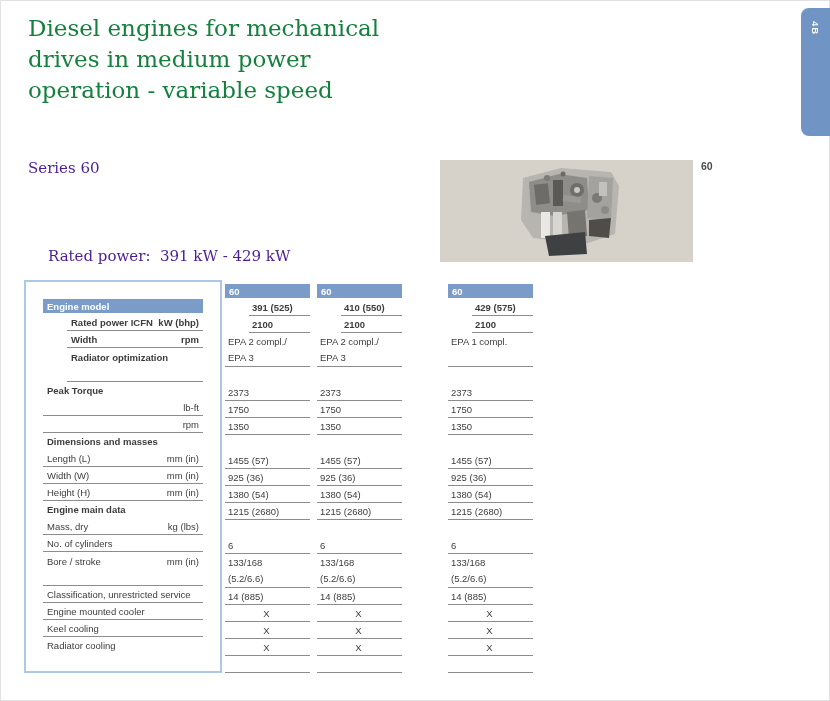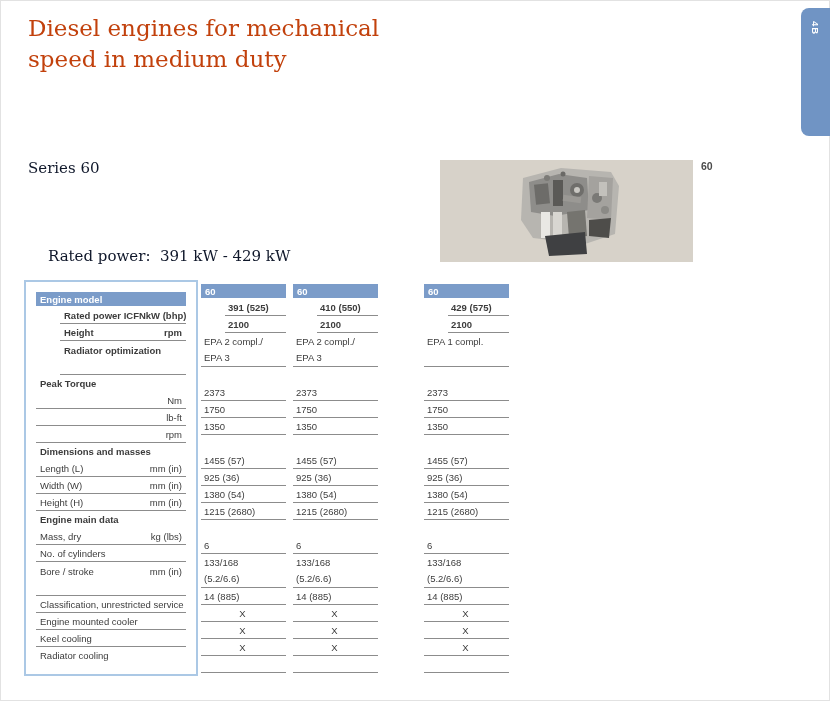--- a/index.html
+++ b/index.html
@@ -6,26 +6,26 @@
   body { font-family:"Liberation Sans", sans-serif; color:#3c3c3c; }
   .page {
     position:relative; width:830px; height:701px; background:#ffffff;
     overflow:hidden; box-shadow: inset 0 0 0 1px #e2e2e2;
   }
 
   
   .page-title {
     position:absolute; left:28px; top:13px;
     font-family:"DejaVu Serif", serif;
-    font-size:23px; line-height:31px; color:#c2410c; font-weight:400;
+    font-size:23px; line-height:31px; color:#15803d; font-weight:400;
   }
   .intro-text {
     position:absolute; left:28px;
     font-family:"DejaVu Serif", serif;
-    font-size:15px; color:#0f172a; white-space:pre;
+    font-size:15px; color:#4c1d95; white-space:pre;
   }
   .series-label { top:159px; }
   .rated-power  { top:247px;margin-left:20px; }
 
   
   .section-tab {
     position:absolute; left:801px; top:8px; width:29px; height:128px;
     background:#7094c4; border-radius:8px 0 0 8px;
     display:flex; justify-content:center;
   }
@@ -41,22 +41,22 @@
     background:#d7d2c9; display:flex; align-items:center; justify-content:center;
   }
   .image-caption {
     position:absolute; left:701px; top:160px;
     font-size:10.5px; font-weight:bold; color:#4b4b4b;
   }
 
   
   .spec-table { position:absolute; left:24px; top:280px; display:flex; align-items:flex-start; font-size:9.5px; }
   .label-column {
-    width:174px; box-sizing:border-box;
-    border:2px solid #abc8e5; padding:10px; background:#fff;
+    width:198px; box-sizing:border-box;
+    border:2px solid #abc8e5; padding:17px; background:#fff;
   }
   .valcol { width:85px; margin-top:4px; }
   .valcol.c0 { margin-left:3px; }
   .valcol.c1 { margin-left:7px; }
   .valcol.c2 { margin-left:46px; }
 
   .thead {
     height:14px; background:#7b9cc9; color:#fff; font-weight:bold;
     display:flex; align-items:center; padding-left:4px; margin-bottom:1px;
     box-sizing:border-box;
@@ -82,21 +82,22 @@
   .vline { height:16px; display:flex; align-items:flex-end; padding:0 2px 2px 3px; box-sizing:border-box; }
   .vrow span, .vline { white-space:nowrap; }
 </style>
 </head>
 <body>
 
 <div class="page">
 
   <div class="page-title">
     <div>Diesel engines for mechanical</div>
-    <div>speed in medium duty</div>
+    <div>drives in medium power</div>
+    <div>operation - variable speed</div>
   </div>
 
   <div class="section-tab">
     <span>4B</span>
   </div>
 
   <div class="intro-text series-label">Series 60</div>
   <div class="intro-text rated-power">Rated power:  391 kW - 429 kW</div>
 
   <div class="engine-box">
@@ -127,38 +128,32 @@
     <div class="label-column">
       <div class="thead">Engine model</div>
     <div class="lrow data bold">
           <div class="line1">
             <span class="lab">Rated power ICFN</span>
             <span class="unit">kW (bhp)</span>
           </div>
         </div>
         <div class="lrow data bold">
           <div class="line1">
-            <span class="lab">Height</span>
+            <span class="lab">Width</span>
             <span class="unit">rpm</span>
           </div>
         </div>
         <div class="lrow data2 bold">
           <div class="line1">
             <span class="lab">Radiator optimization</span>
           </div>
         </div>
         <div class="lrow section">
           <div class="line1">
             <span class="lab">Peak Torque</span>
-          </div>
-        </div>
-        <div class="lrow data">
-          <div class="line1">
-            <span class="lab"></span>
-            <span class="unit">Nm</span>
           </div>
         </div>
         <div class="lrow data">
           <div class="line1">
             <span class="lab"></span>
             <span class="unit">lb-ft</span>
           </div>
         </div>
         <div class="lrow data">
           <div class="line1">

